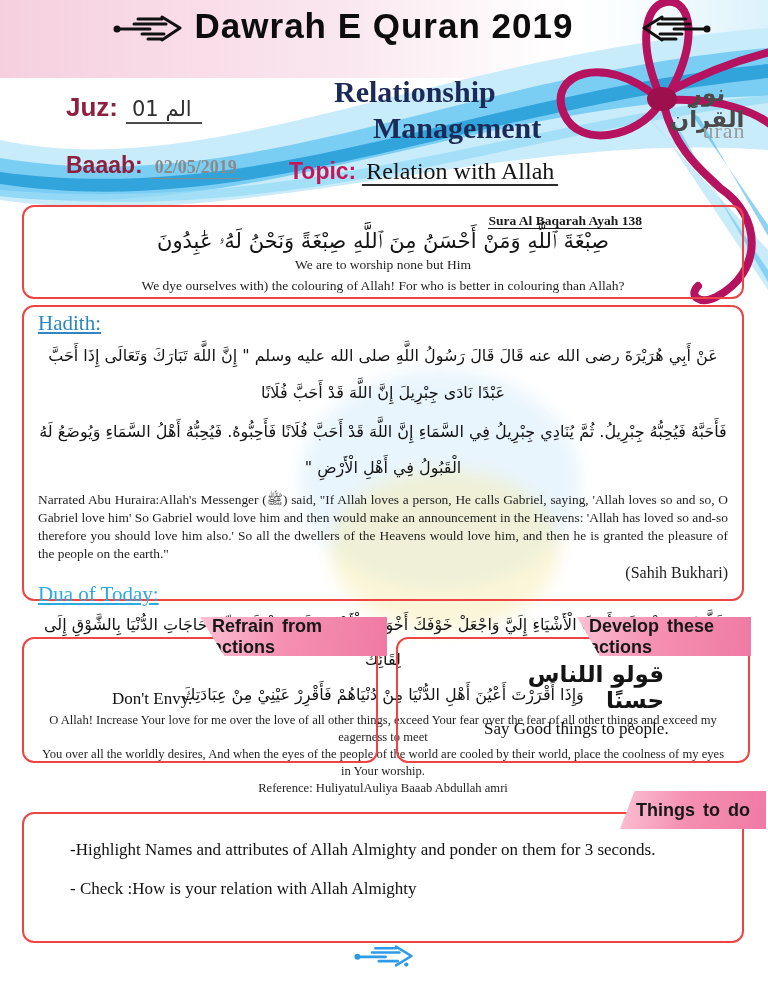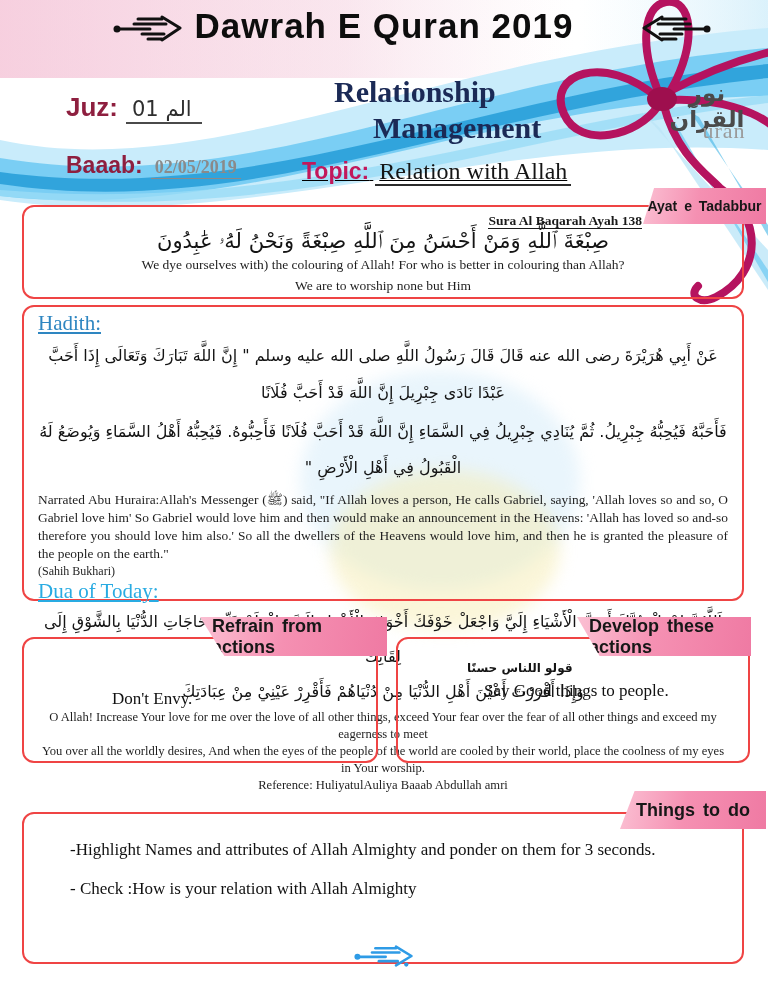--- a/index.html
+++ b/index.html
@@ -29,21 +29,21 @@
   .juz-value{font-family:"DejaVu Sans",sans-serif;font-size:21px;color:#2e2e2e;
     border-bottom:2px solid #4a4a4a;padding:0 10px 1px 6px;margin-left:4px;}
   .course{position:absolute;left:295px;top:74px;z-index:2;color:#1b2a56;
     font-size:30px;font-weight:bold;line-height:1.2;}
   .course .l1{margin-left:39px;}
   .course .l2{margin-left:78px;}
   .date{position:absolute;left:18px;top:152px;z-index:2;}
   .date .label-sans{font-size:23px;}
   .date-value{font-size:18px;font-weight:bold;color:#8a8a8a;border-bottom:1.5px solid #8a8a8a;
     padding:0 4px 1px;margin-left:4px;}
-  .topic{position:absolute;left:254px;top:158px;z-index:2;text-decoration:underline;}
+  .topic{position:absolute;left:241px;top:158px;z-index:2;}
   .topic .label-sans{font-size:23px;color:#c2185b;}
   .topic-value{font-size:24px;color:#151515;border-bottom:2px solid #2b2b2b;padding:0 4px 0;margin-left:2px;}
   .logo{position:absolute;right:2px;top:80px;width:118px;text-align:center;z-index:2;}
   .logo-ar{font-family:"DejaVu Sans",sans-serif;font-weight:bold;font-size:23px;color:#4a4a4a;direction:rtl;}
   .logo-lat{font-size:22px;color:#9a9a9a;margin-top:-14px;margin-left:34px;letter-spacing:1px;}
   
   .tab{
     position:absolute;z-index:3;display:flex;align-items:center;justify-content:center;
     font-family:"Liberation Sans",sans-serif;font-weight:bold;font-size:18px;color:#171717;
     background:linear-gradient(100deg,#fbc0d3 0%,#f590b2 45%,#ef7aa3 100%);
@@ -65,30 +65,30 @@
   .ayat-source{font-size:13.5px;font-weight:bold;color:#1a1a1a;border-bottom:1.5px solid #1a1a1a;}
   .arabic{font-family:"DejaVu Sans",sans-serif;direction:rtl;color:#141414;}
   .ayat-arabic{text-align:center;font-size:21px;font-weight:normal;margin-top:0;}
   .ayat-trans{text-align:center;font-size:13.5px;line-height:1.3;color:#1e1e1e;margin-top:3px;}
   .box-main{left:22px;top:305px;width:722px;height:296px;padding:4px 14px;}
   .sec-heading{font-size:21px;text-decoration:underline;}
   .h-hadith{color:#2e86c1;}
   .h-dua{color:#29abe2;}
   .hadith-arabic{text-align:center;font-size:16px;line-height:2.3;margin-top:2px;}
   .hadith-eng{font-size:13.4px;color:#1e1e1e;text-align:justify;line-height:1.35;margin-top:4px;}
-  .centered-src{text-align:left;font-size:12px;color:#1e1e1e;}
+  .centered-src{text-align:right;font-size:16px;color:#1e1e1e;}
   .dua-arabic{text-align:center;font-size:16px;line-height:2.2;}
   .dua-eng{text-align:center;font-size:12.6px;line-height:1.35;color:#1e1e1e;}
   .box-refrain{left:22px;top:637px;width:356px;height:126px;}
   .box-develop{left:396px;top:637px;width:354px;height:126px;}
   .refrain-content{margin:50px 0 0 88px;font-size:17px;color:#111;}
-  .develop-arabic{margin:22px 84px 0 0;font-size:12px;font-weight:bold;text-align:left;direction:rtl;
-    padding-left:69px;}
+  .develop-arabic{margin:22px 84px 0 0;font-size:23px;font-weight:bold;text-align:right;direction:rtl;
+    padding-left:106px;}
   .develop-content{margin:6px 0 0 86px;font-size:17px;color:#111;}
-  .box-things{left:22px;top:812px;width:722px;height:152px;padding:26px 20px 0 46px;}
+  .box-things{left:22px;top:812px;width:722px;height:131px;padding:26px 20px 0 46px;}
   .things-item{font-size:17px;color:#111;margin-bottom:19px;}
   
   .footer{position:absolute;left:0;top:944px;width:768px;display:flex;align-items:center;
     justify-content:center;gap:26px;z-index:2;flex-direction:column;}
   .footer-url{font-variant:small-caps;font-size:28px;color:#d04b7e;letter-spacing:1px;font-weight:bold;}
 </style>
 </head>
 <body>
 
 <div class="page">
@@ -169,28 +169,27 @@
   <div class="topic">
     <span class="label-sans">Topic:</span>
     <span class="topic-value">Relation with Allah</span>
   </div>
 
   <div class="logo">
     <div class="logo-ar">نور القرآن</div>
     <div class="logo-lat">uran</div>
   </div>
 
-  <div class="tab tab-ayat">Ayat e Tadabbur</div>
   <div class="box box-ayat">
     <div class="ayat-source-row">
       <span class="ayat-source">Sura Al Baqarah Ayah 138</span>
     </div>
     <div class="arabic ayat-arabic" dir="rtl">صِبْغَةَ ٱللَّهِ وَمَنْ أَحْسَنُ مِنَ ٱللَّهِ صِبْغَةً وَنَحْنُ لَهُۥ عَٰبِدُونَ</div>
+    <div class="ayat-trans">We are to worship none but Him</div>
     <div class="ayat-trans">We dye ourselves with) the colouring of Allah! For who is better in colouring than Allah?</div>
-    <div class="ayat-trans">We are to worship none but Him</div>
   </div>
 
   <div class="box box-main">
     <div class="sec-heading h-hadith">Hadith:</div>
     <div class="arabic hadith-arabic" dir="rtl">عَنْ أَبِي هُرَيْرَةَ رضى الله عنه قَالَ قَالَ رَسُولُ اللَّهِ صلى الله عليه وسلم " إِنَّ اللَّهَ تَبَارَكَ وَتَعَالَى إِذَا أَحَبَّ عَبْدًا نَادَى جِبْرِيلَ إِنَّ اللَّهَ قَدْ أَحَبَّ فُلَانًا</div>
     <div class="arabic hadith-arabic" dir="rtl">فَأَحَبَّهُ فَيُحِبُّهُ جِبْرِيلُ. ثُمَّ يُنَادِي جِبْرِيلُ فِي السَّمَاءِ إِنَّ اللَّهَ قَدْ أَحَبَّ فُلَانًا فَأَحِبُّوهُ. فَيُحِبُّهُ أَهْلُ السَّمَاءِ وَيُوضَعُ لَهُ الْقَبُولُ فِي أَهْلِ الْأَرْضِ "</div>
     <div class="hadith-eng">Narrated Abu Huraira:Allah's Messenger (ﷺ) said, "If Allah loves a person, He calls Gabriel, saying, 'Allah loves so and so, O Gabriel love him' So Gabriel would love him and then would make an announcement in the Heavens: 'Allah has loved so and-so therefore you should love him also.' So all the dwellers of the Heavens would love him, and then he is granted the pleasure of the people on the earth."</div>
     <div class="centered-src">(Sahih Bukhari)</div>
     <div class="sec-heading h-dua">Dua of Today:</div>
     <div class="arabic dua-arabic" dir="rtl">اَللَّهُمَّ اجْعَلْ حُبَّكَ أَحَبَّ الْأَشْيَاءِ إِلَيَّ وَاجْعَلْ خَوْفَكَ أَخْوَفَ الْأَشْيَاءِ إِلَيَّ وَاقْطَعْ عَنِّيْ حَاجَاتِ الدُّنْيَا بِالشَّوْقِ إِلَى لِقَائِكَ</div>

